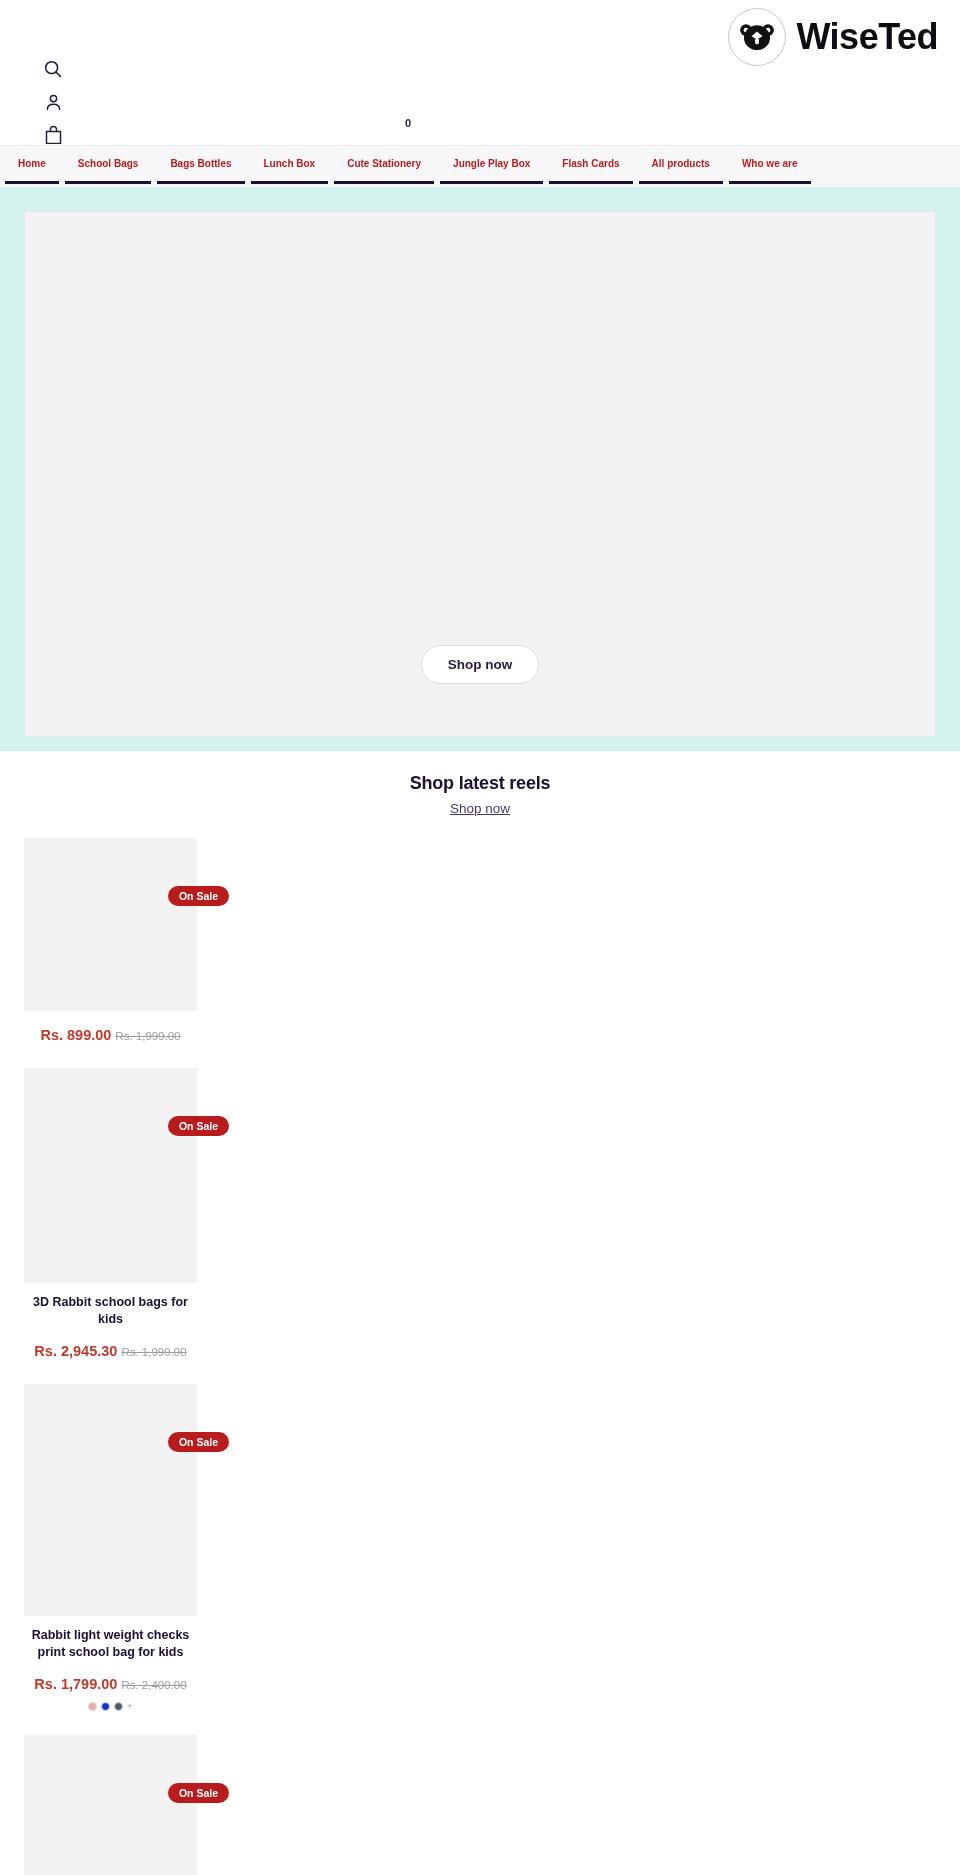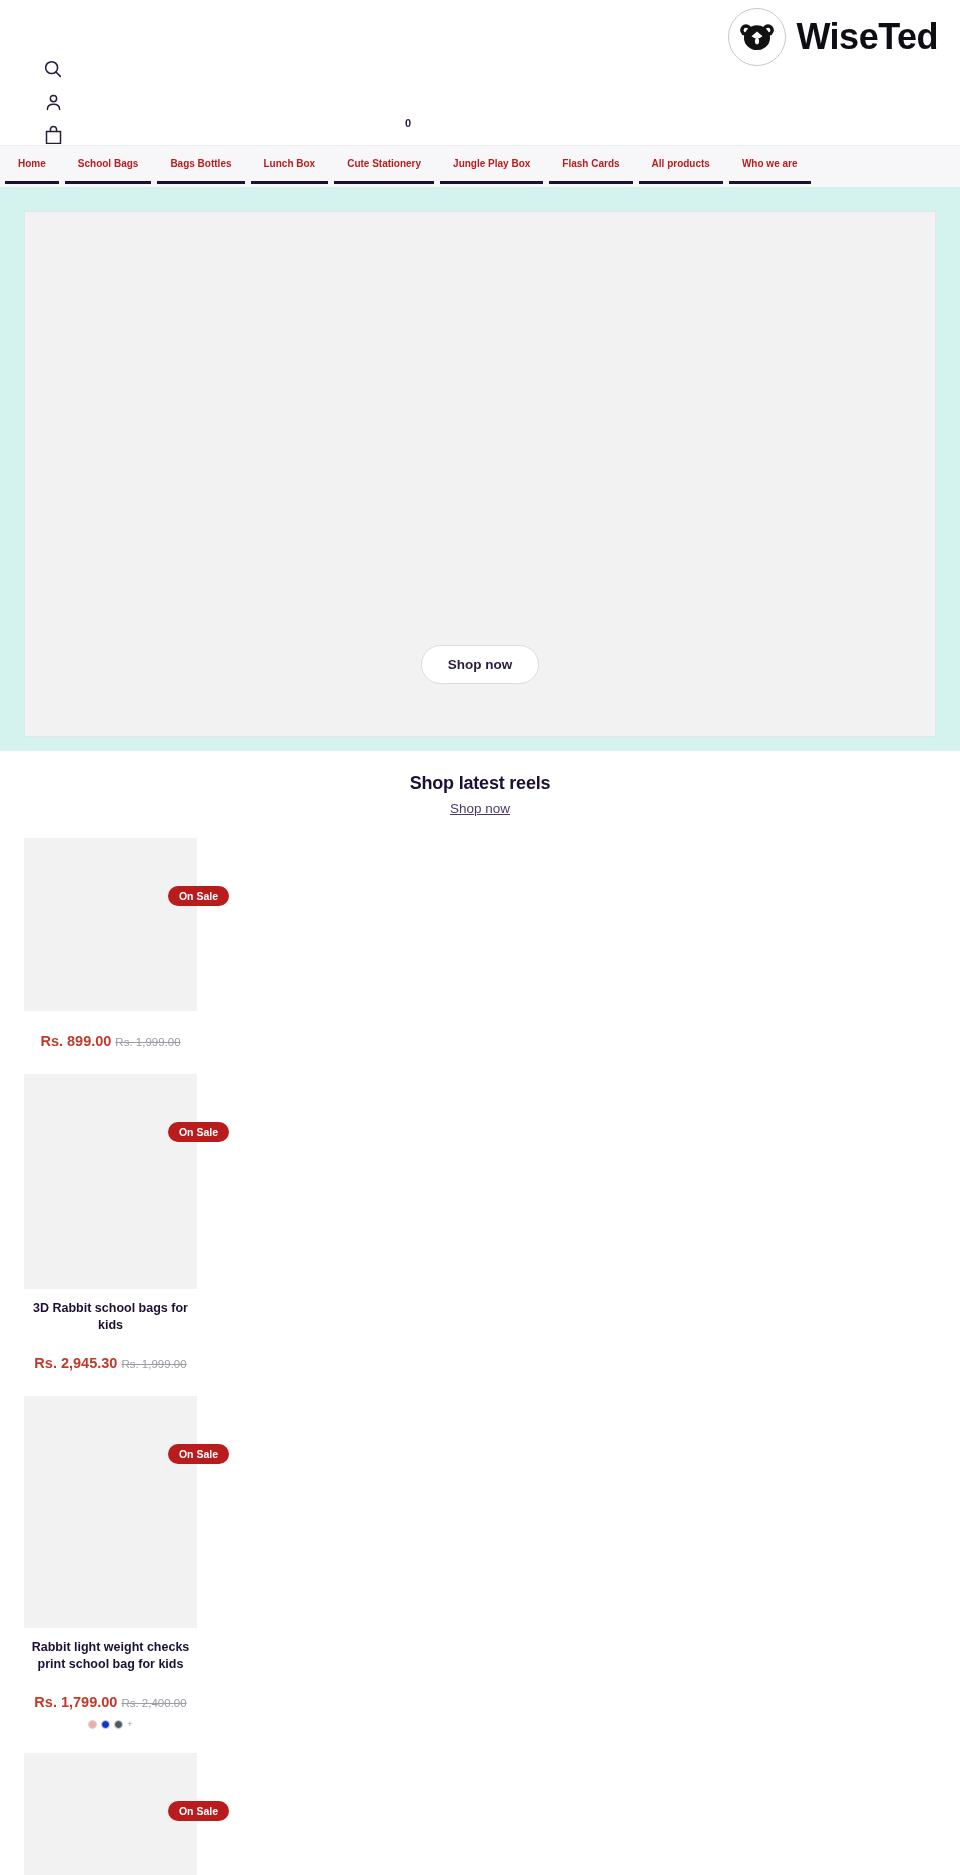--- a/index.html
+++ b/index.html
@@ -190,21 +190,21 @@
   }
   .ptitle {
     margin-top: 11px;
     text-align: center;
     font-size: 12.5px;
     font-weight: bold;
     line-height: 1.32;
     color: #1c1033;
   }
   .prices {
-    margin-top: 21px;
+    margin-top: 15px;
     text-align: center;
     white-space: nowrap;
   }
   .price-sale {
     font-size: 14.5px;
     font-weight: bold;
     color: #c0392b;
   }
   .price-was {
     font-size: 11.5px;

